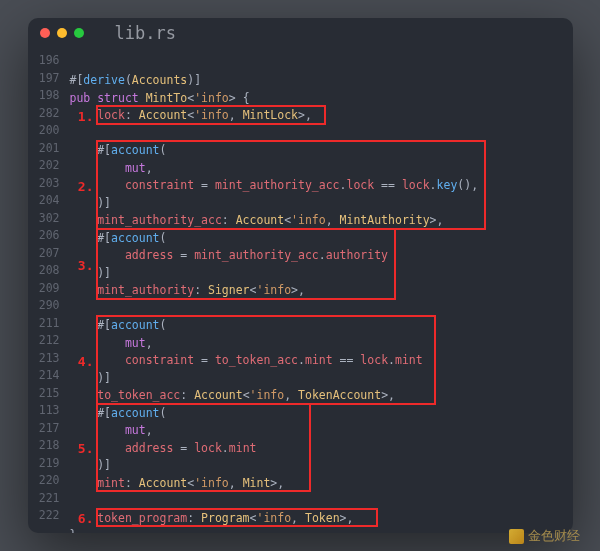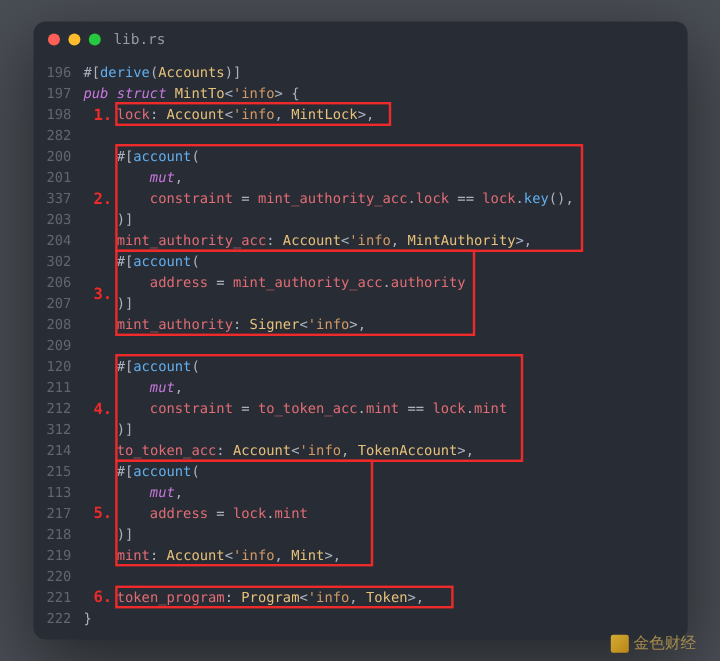--- a/index.html
+++ b/index.html
@@ -26,45 +26,46 @@
       align-items: center;
       padding: 0 12px;
       gap: 7px;
     }
     .dot { width: 10px; height: 10px; border-radius: 50%; }
     .dot.red { background: #ff5f56; }
     .dot.yellow { background: #ffbd2e; }
     .dot.green { background: #27c93f; }
     .filename {
       color: #969aa2;
-      font-size: 12px;
-      margin-left: 4px;
+      font-size: 17px;
+      margin-left: 24px;
     }
     .code-area {
       display: flex;
       padding: 4px 0 12px 0;
       font-size: 11.5px;
       line-height: 17.5px;
       position: relative;
     }
     .gutter {
       width: 42px;
       text-align: right;
       color: #606570;
       padding-right: 10px;
       flex-shrink: 0;
     }
     .code {
       flex: 1;
       position: relative;
       white-space: pre;
       color: #abb2bf;
+      margin-top: 20px;
     }
     .line { height: 17.5px; }
-    .kw { color: #c678dd; font-style: italic; }
+    .kw { color: #c678dd; }
     .ty { color: #e5c07b; }
     .fn { color: #61afef; }
     .id { color: #e06c75; }
     .pn { color: #abb2bf; }
     .lt { color: #d19a66; }
 
     .hl {
       position: absolute;
       border: 2px solid #ee2a2a;
       pointer-events: none;
@@ -106,32 +107,32 @@
     <div class="filename">lib.rs</div>
   </div>
   <div class="code-area">
     <div class="gutter" id="gutter">
         <div class="line">196</div>
         <div class="line">197</div>
         <div class="line">198</div>
         <div class="line">282</div>
         <div class="line">200</div>
         <div class="line">201</div>
-        <div class="line">337</div>
+        <div class="line">202</div>
         <div class="line">203</div>
         <div class="line">204</div>
         <div class="line">302</div>
         <div class="line">206</div>
         <div class="line">207</div>
         <div class="line">208</div>
         <div class="line">209</div>
-        <div class="line">120</div>
+        <div class="line">290</div>
         <div class="line">211</div>
         <div class="line">212</div>
-        <div class="line">312</div>
+        <div class="line">213</div>
         <div class="line">214</div>
         <div class="line">215</div>
         <div class="line">113</div>
         <div class="line">217</div>
         <div class="line">218</div>
         <div class="line">219</div>
         <div class="line">220</div>
         <div class="line">221</div>
         <div class="line">222</div>
       </div>

